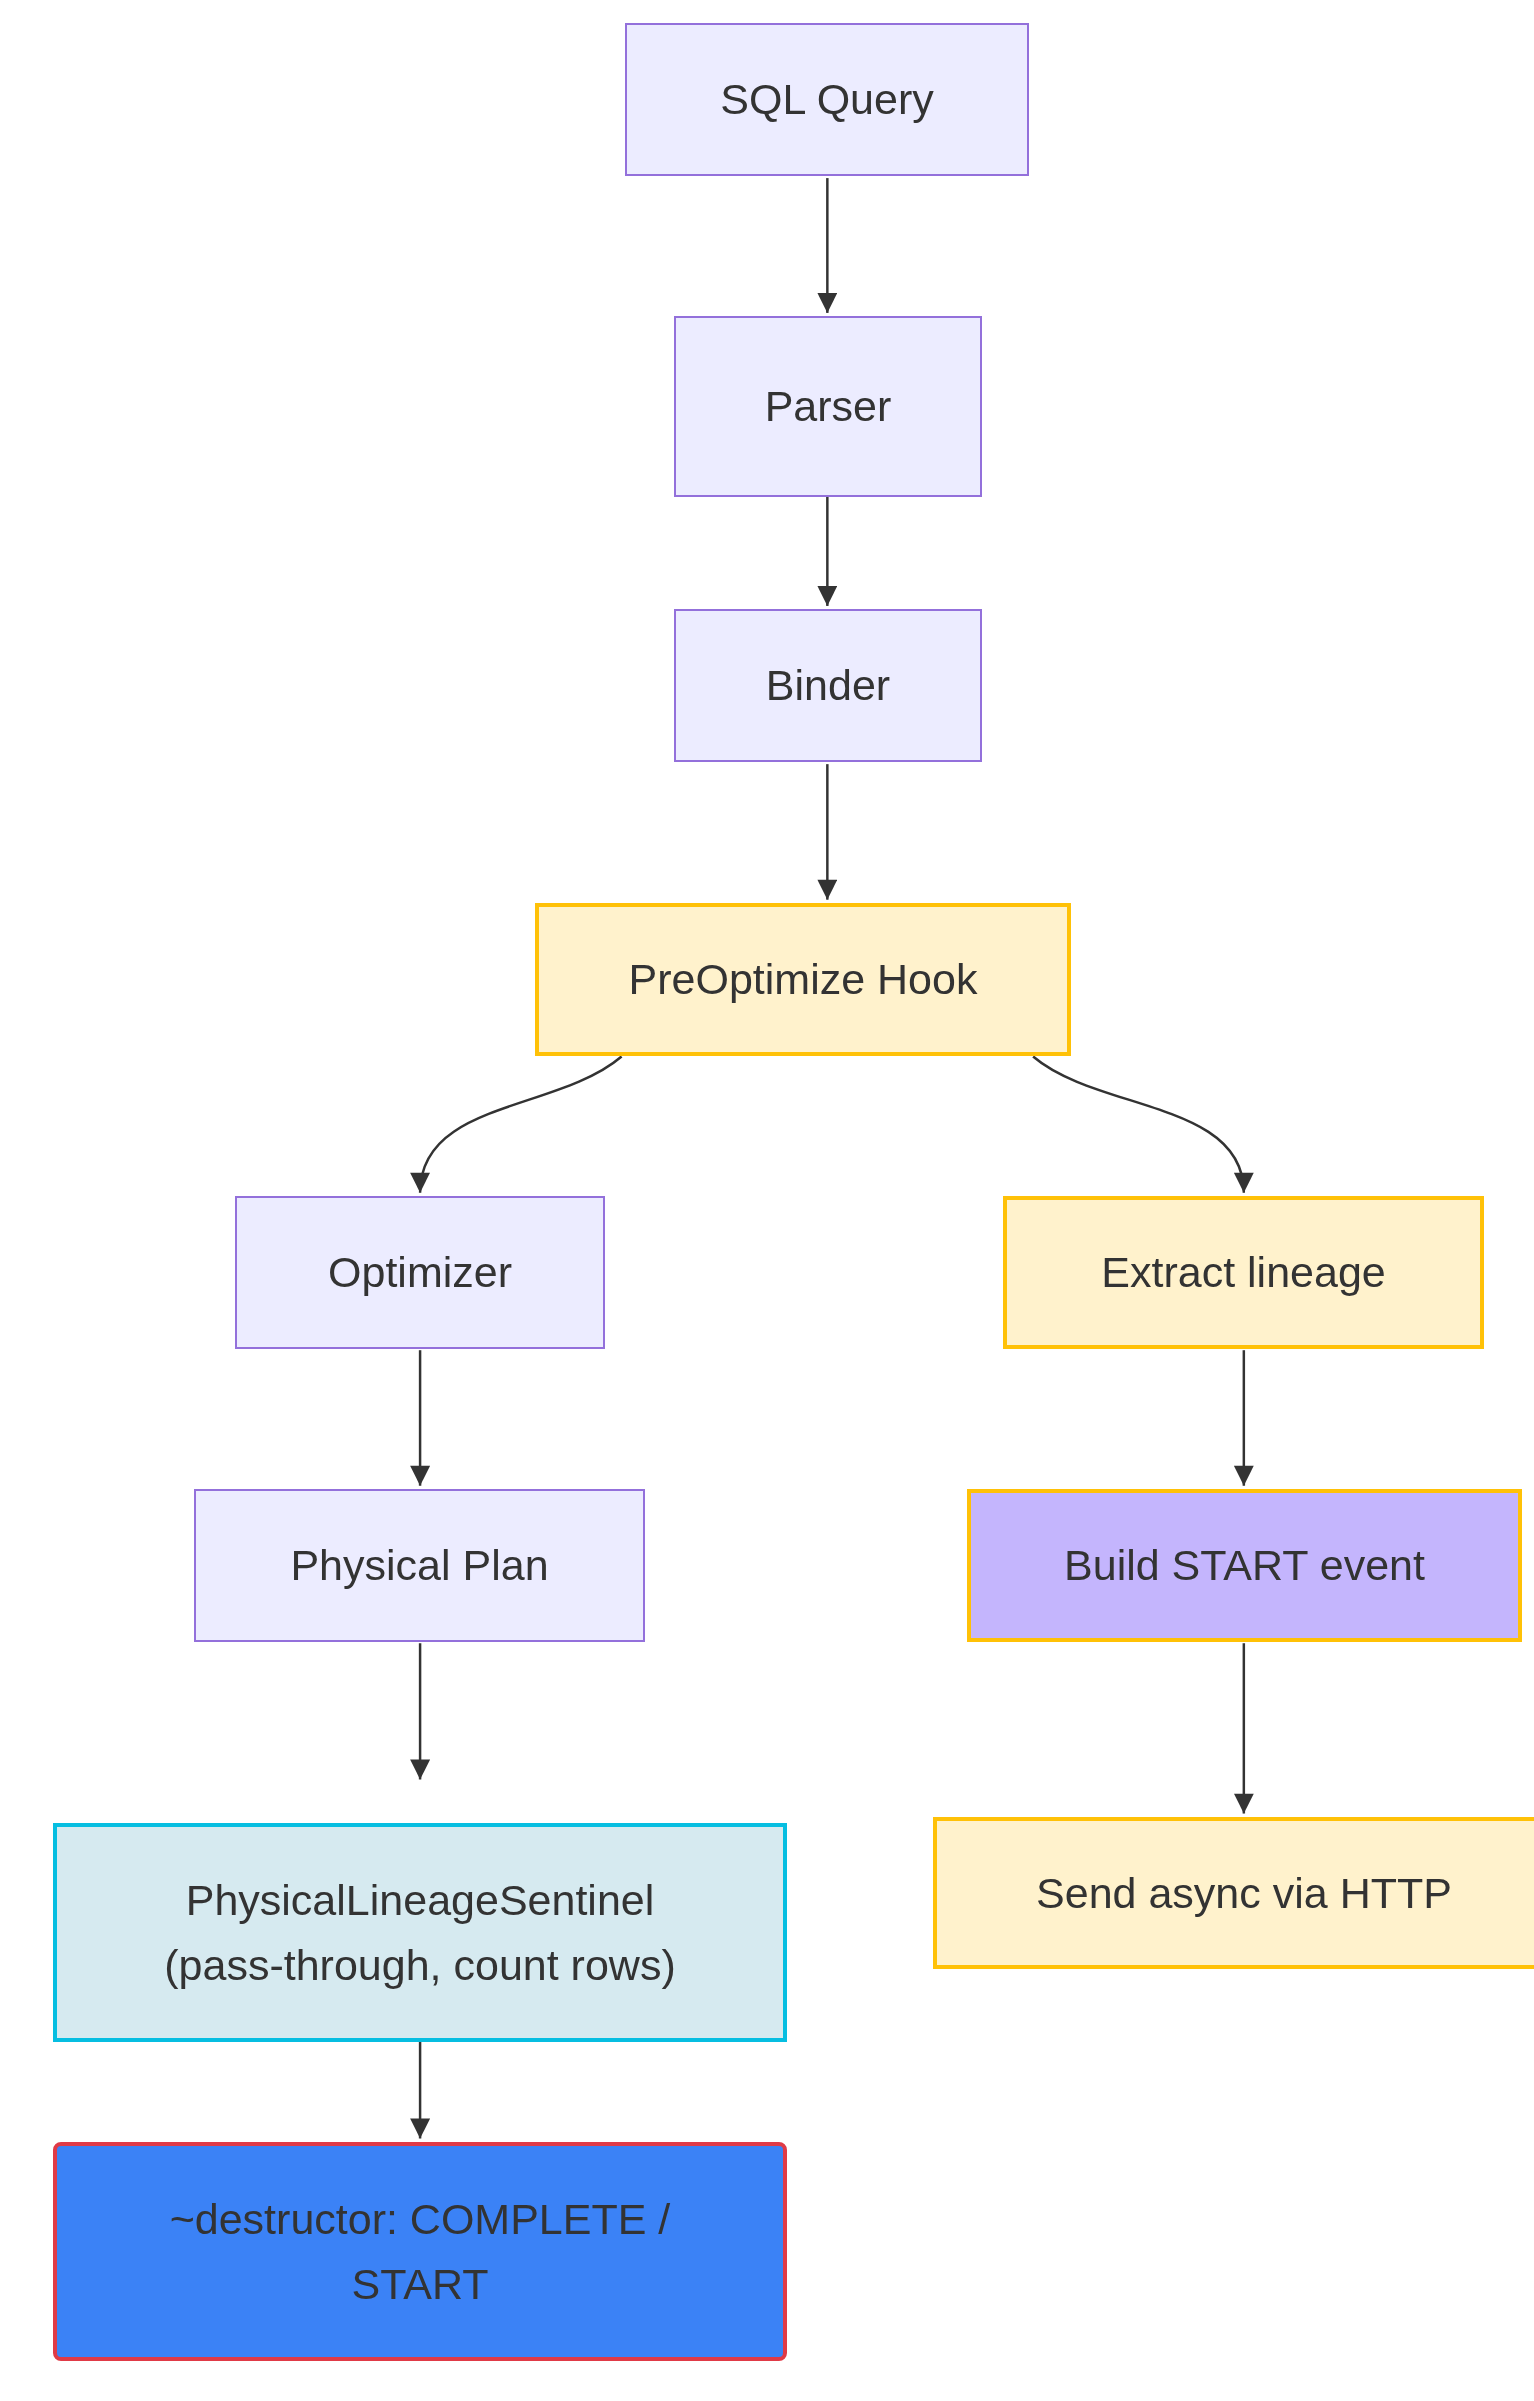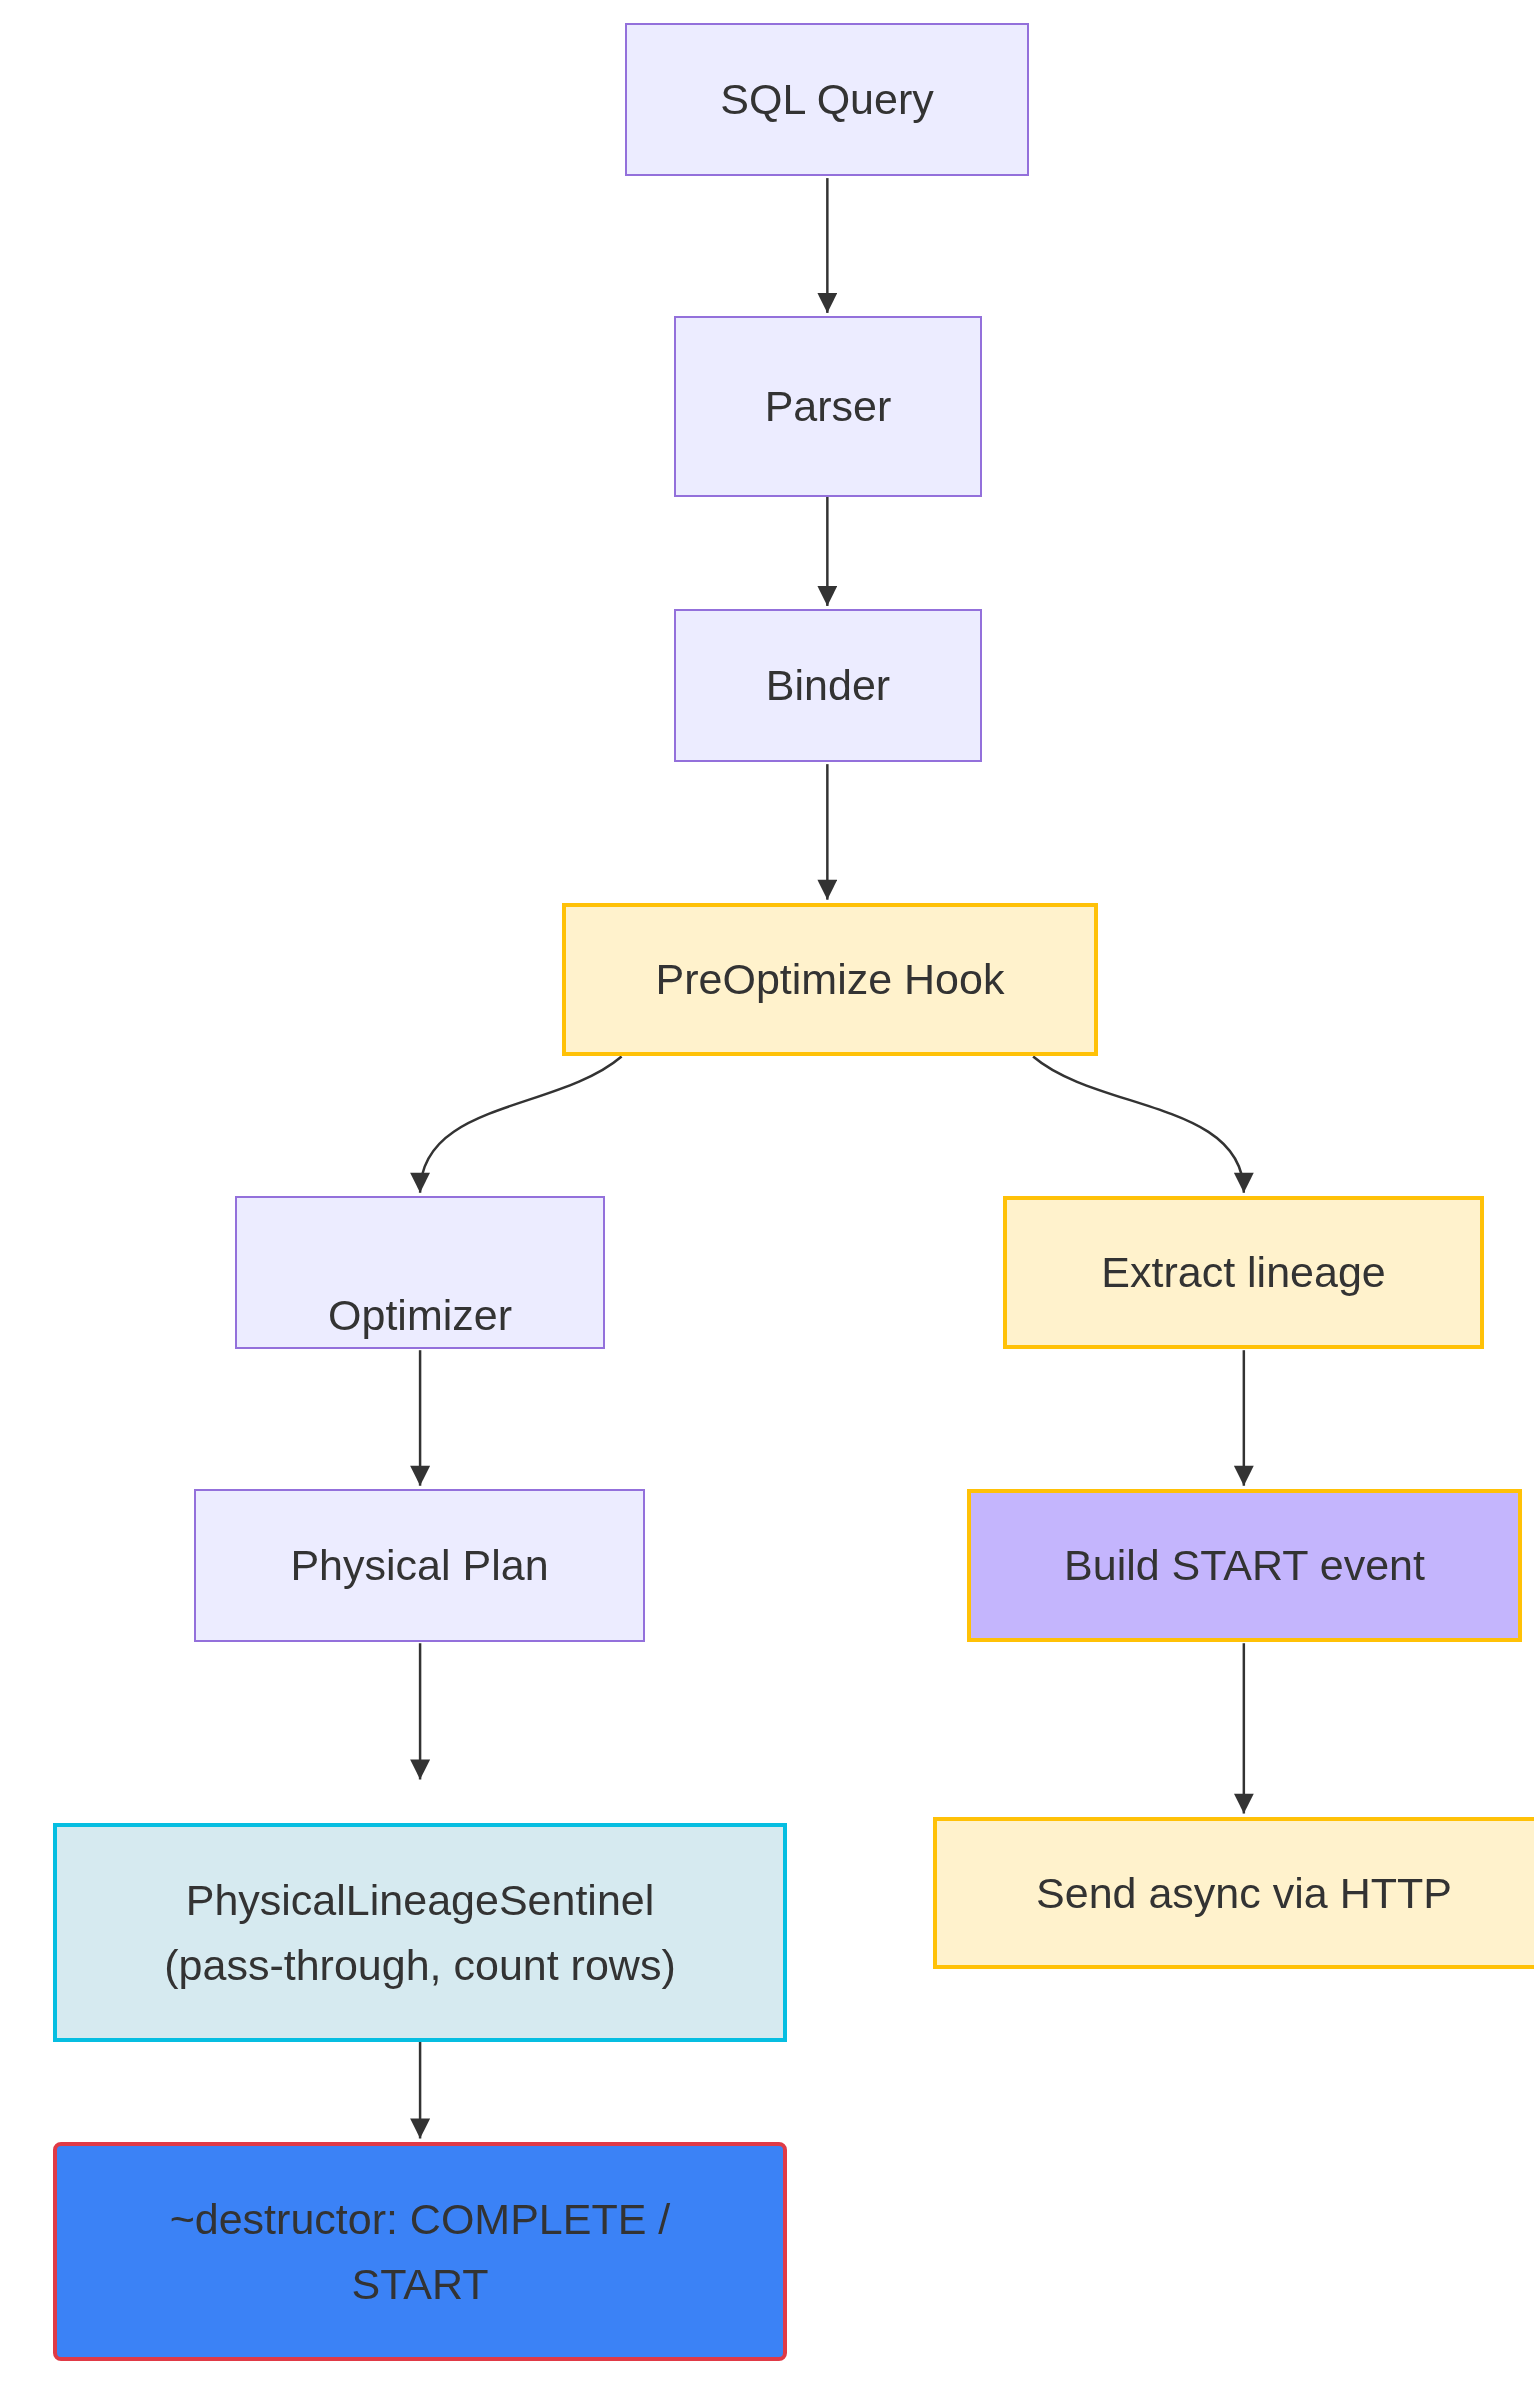--- a/index.html
+++ b/index.html
@@ -43,21 +43,21 @@
     border: 2.8px solid #9370DB;
     background: #ECECFF;
   }
   .node .label-line { display: block; }
   .thickborder { border-width: 4.3px; }
 
   
   #n-sql-query        { left: 598px;  top: 23px;   width: 404px;  height: 153px; }
   #n-parser           { left: 647px;  top: 316px;  width: 308px;  height: 181px; }
   #n-binder           { left: 647px;  top: 609px;  width: 308px;  height: 153px; }
-  #n-preoptimize-hook { left: 535px;  top: 903px; width: 536px;  height: 153px; }
+  #n-preoptimize-hook { left: 508px;  top: 903px; width: 536px;  height: 153px; }
   #n-optimizer        { left: 208px;  top: 1196px; width: 370px;  height: 153px; }
   #n-extract-lineage  { left: 976px; top: 1196px; width: 481px;  height: 153px; }
   #n-physical-plan    { left: 167px;  top: 1489px; width: 451px;  height: 153px; }
   #n-build-start      { left: 940px; top: 1489px; width: 555px;  height: 153px; }
   #n-sentinel         { left: 26px;   top: 1823px; width: 734px; height: 219px; }
   #n-send-async       { left: 906px; top: 1817px; width: 622px;  height: 152px; }
   #n-destructor       { left: 26px;   top: 2142px; width: 734px; height: 219px; }
 </style>
 </head>
 <body>
@@ -91,21 +91,21 @@
   </div>
 
   <div class="node" id="n-binder" style="background: rgb(236, 236, 255); border-color: rgb(147, 112, 219); color: rgb(51, 51, 51);">
     <span class="label-line">Binder</span>
   </div>
 
   <div class="node thickborder" id="n-preoptimize-hook" style="background: rgb(255, 242, 204); border-color: rgb(255, 193, 7); color: rgb(51, 51, 51);">
     <span class="label-line">PreOptimize Hook</span>
   </div>
 
-  <div class="node" id="n-optimizer" style="background: rgb(236, 236, 255); border-color: rgb(147, 112, 219); color: rgb(51, 51, 51); justify-content: flex-end;">
+  <div class="node" id="n-optimizer" style="background: rgb(236, 236, 255); border-color: rgb(147, 112, 219); color: rgb(51, 51, 51);">
     <span class="label-line">Optimizer</span>
   </div>
 
   <div class="node thickborder" id="n-extract-lineage" style="background: rgb(255, 242, 204); border-color: rgb(255, 193, 7); color: rgb(51, 51, 51);">
     <span class="label-line">Extract lineage</span>
   </div>
 
   <div class="node" id="n-physical-plan" style="background: rgb(236, 236, 255); border-color: rgb(147, 112, 219); color: rgb(51, 51, 51);">
     <span class="label-line">Physical Plan</span>
   </div>

